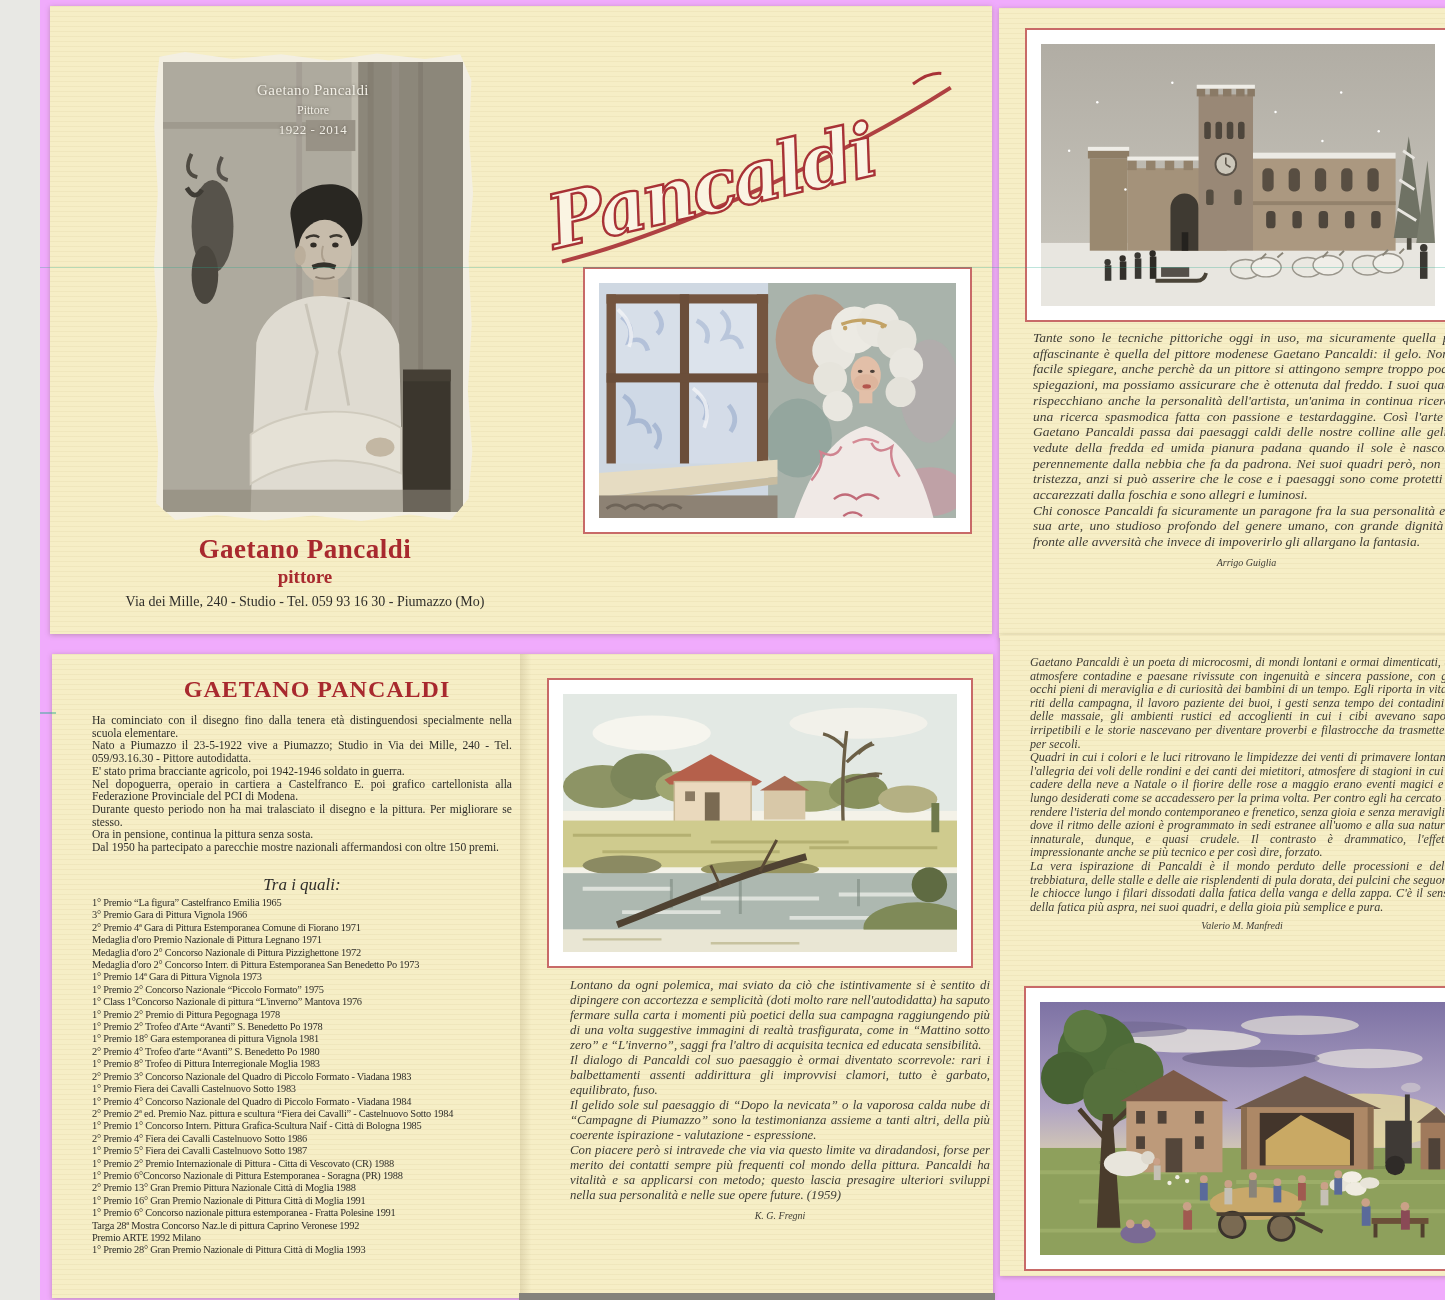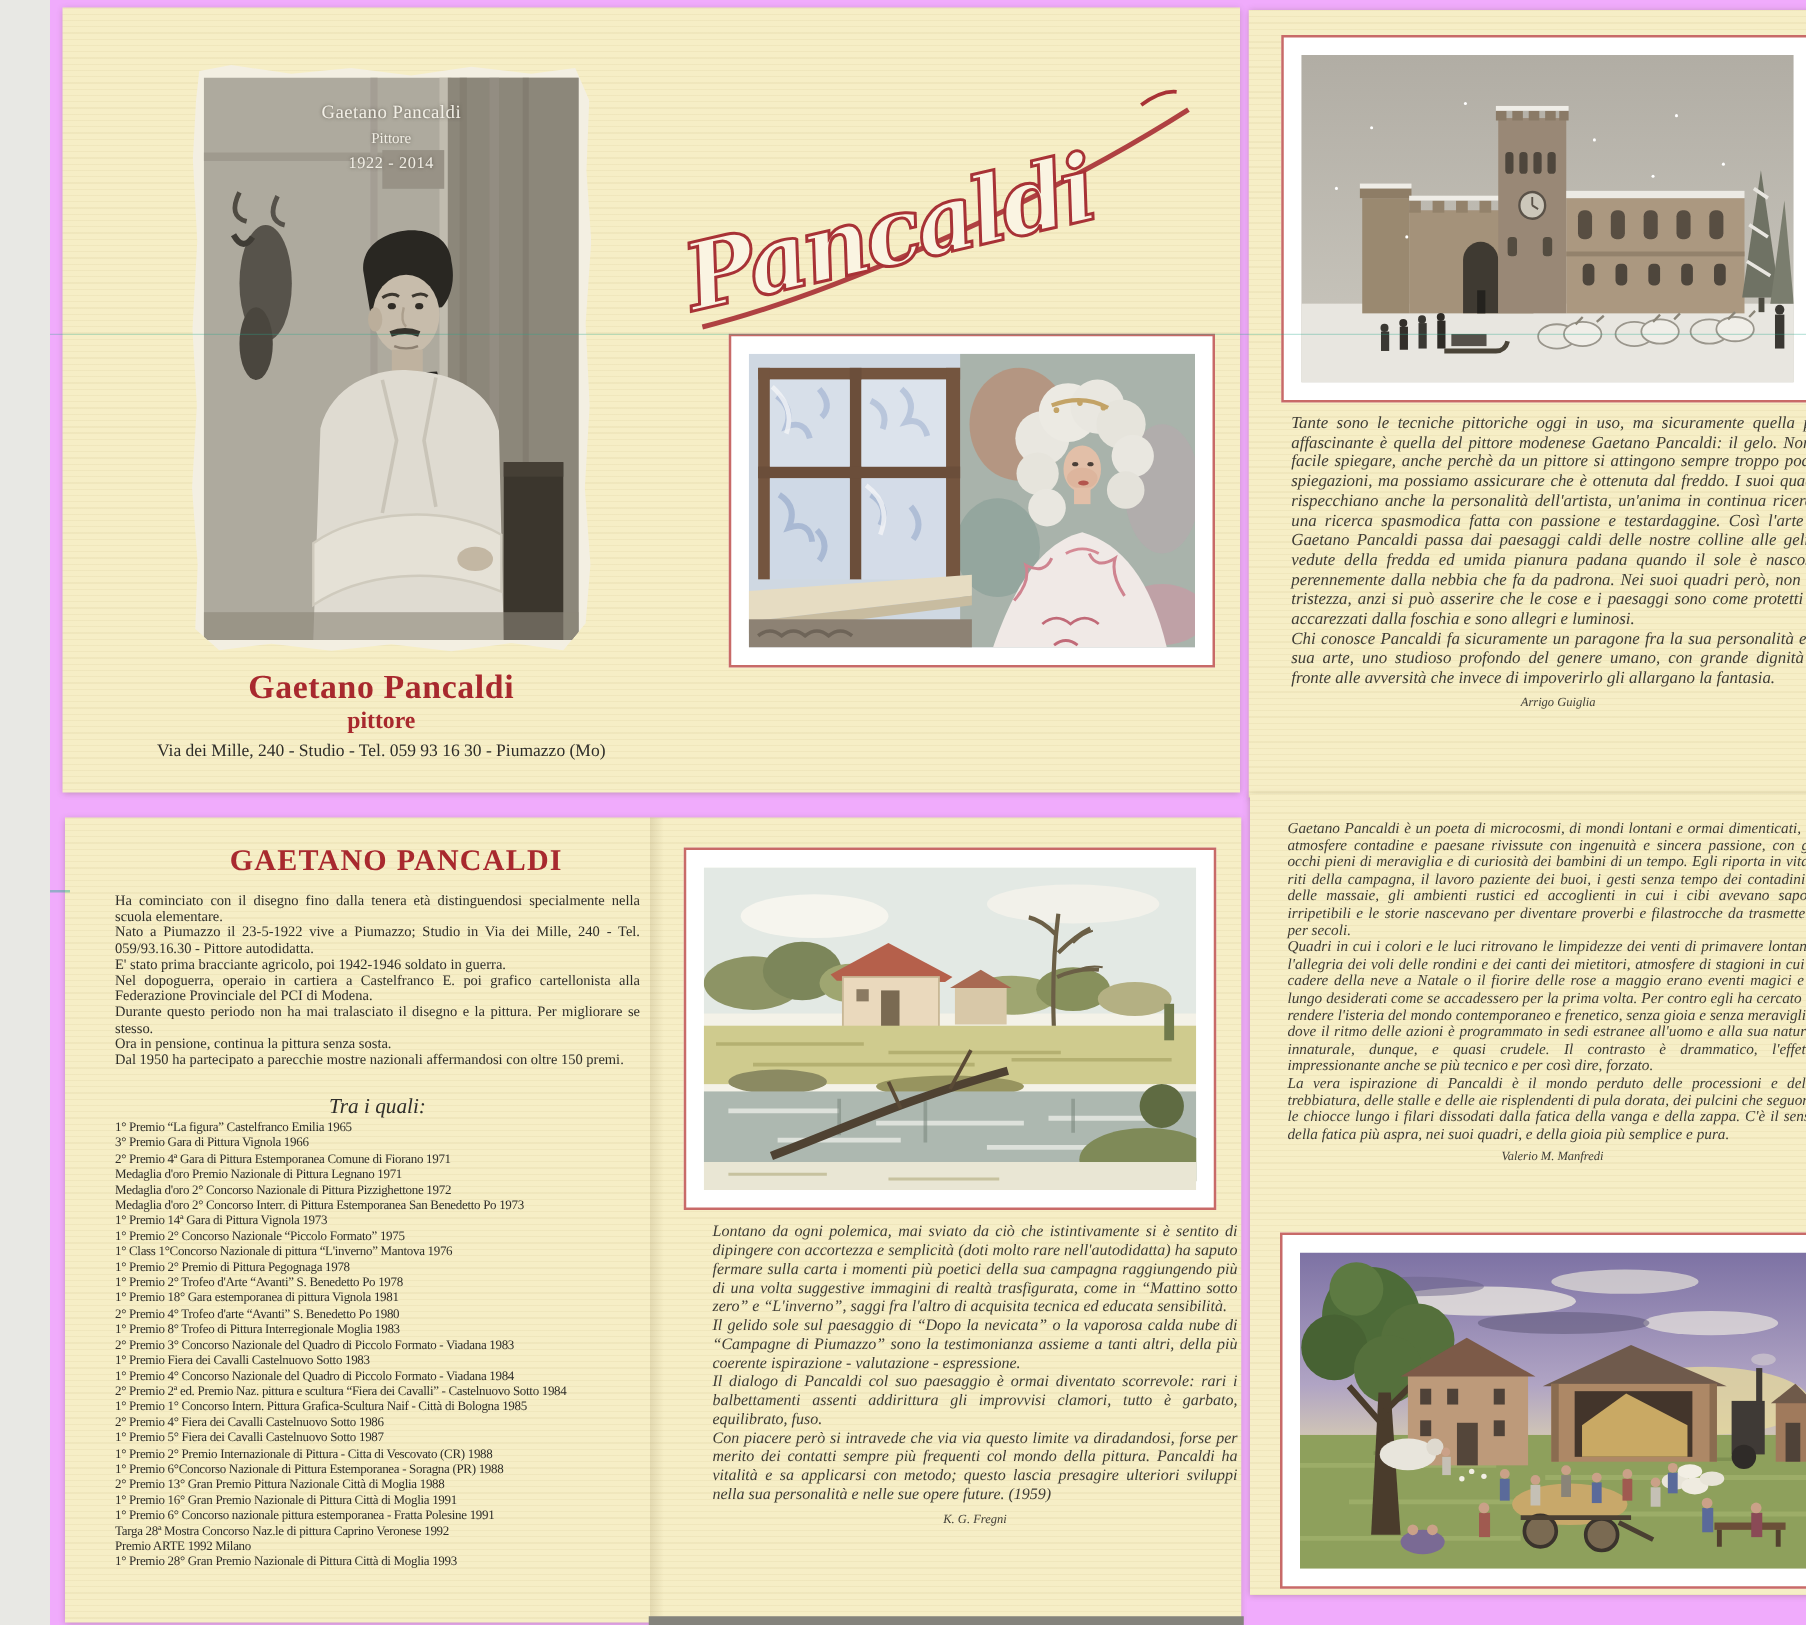--- a/index.html
+++ b/index.html
@@ -361,22 +361,22 @@
         <circle cx="372" cy="196" r="18" fill="#5f6b42"></circle>
         <rect x="374" y="112" width="8" height="30" fill="#707a4c"></rect>
         <rect x="0" y="242" width="400" height="23" fill="#e9e6d4"></rect>
         <path d="M20,252 h80 M150,256 h90" stroke="#b9b48a" stroke-width="2.4" opacity=".7"></path>
       </svg>
     </div>
     <div class="tb tb-mid">
       <div>
 
       <p>Lontano da ogni polemica, mai sviato da ciò che istintivamente si è sentito di dipingere con accortezza e semplicità (doti molto rare nell'autodidatta) ha saputo fermare sulla carta i momenti più poetici della sua campagna raggiungendo più di una volta suggestive immagini di realtà trasfigurata, come in “Mattino sotto zero” e “L'inverno”, saggi fra l'altro di acquisita tecnica ed educata sensibilità.</p>
+          <p>Il dialogo di Pancaldi col suo paesaggio è ormai diventato scorrevole: rari i balbettamenti assenti addirittura gli improvvisi clamori, tutto è garbato, equilibrato, fuso.</p>
           <p>Il gelido sole sul paesaggio di “Dopo la nevicata” o la vaporosa calda nube di “Campagne di Piumazzo” sono la testimonianza assieme a tanti altri, della più coerente ispirazione - valutazione - espressione.</p>
-          <p>Il dialogo di Pancaldi col suo paesaggio è ormai diventato scorrevole: rari i balbettamenti assenti addirittura gli improvvisi clamori, tutto è garbato, equilibrato, fuso.</p>
           <p>Con piacere però si intravede che via via questo limite va diradandosi, forse per merito dei contatti sempre più frequenti col mondo della pittura. Pancaldi ha vitalità e sa applicarsi con metodo; questo lascia presagire ulteriori sviluppi nella sua personalità e nelle sue opere future. (1959)</p>
         </div>
       <div class="sig">K. G. Fregni</div>
     </div>
   </div>
 
   <div class="panel" id="panelD">
     <div class="tb tb-d">
       <div>
 

